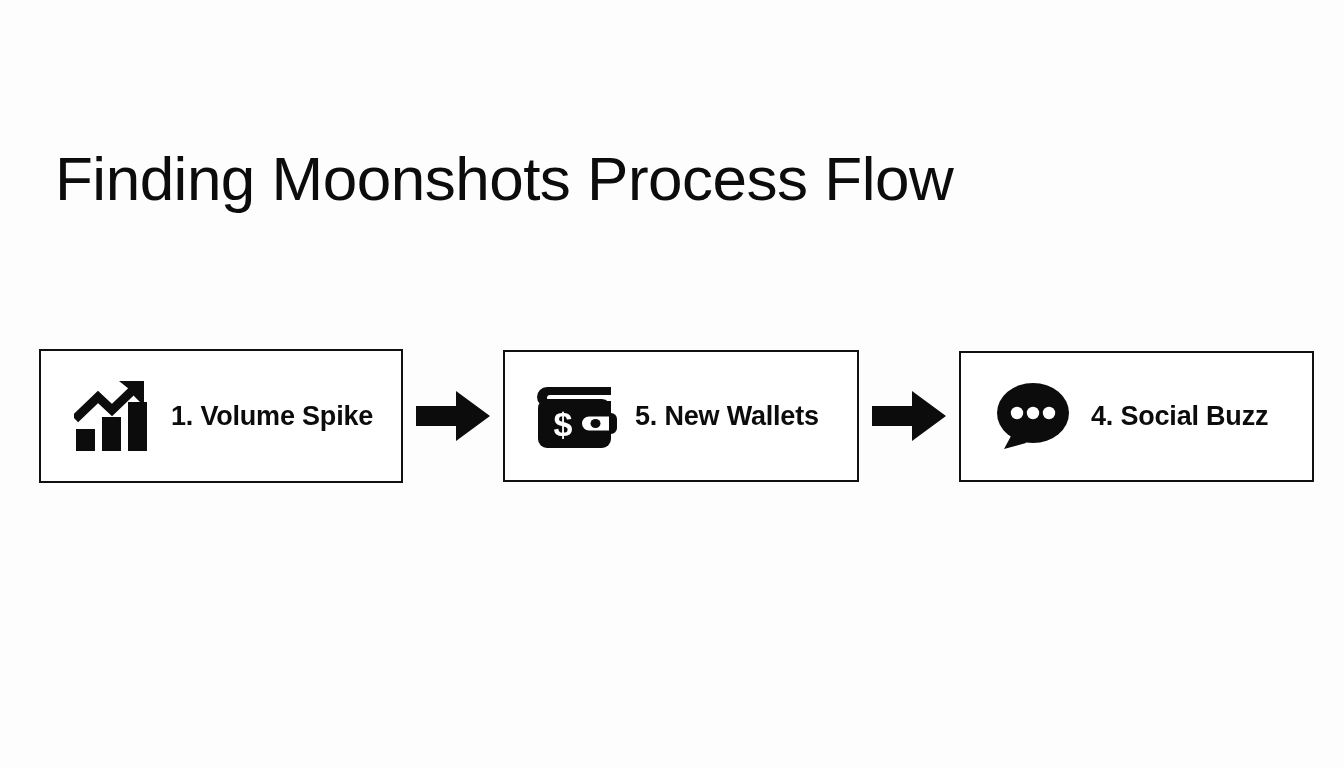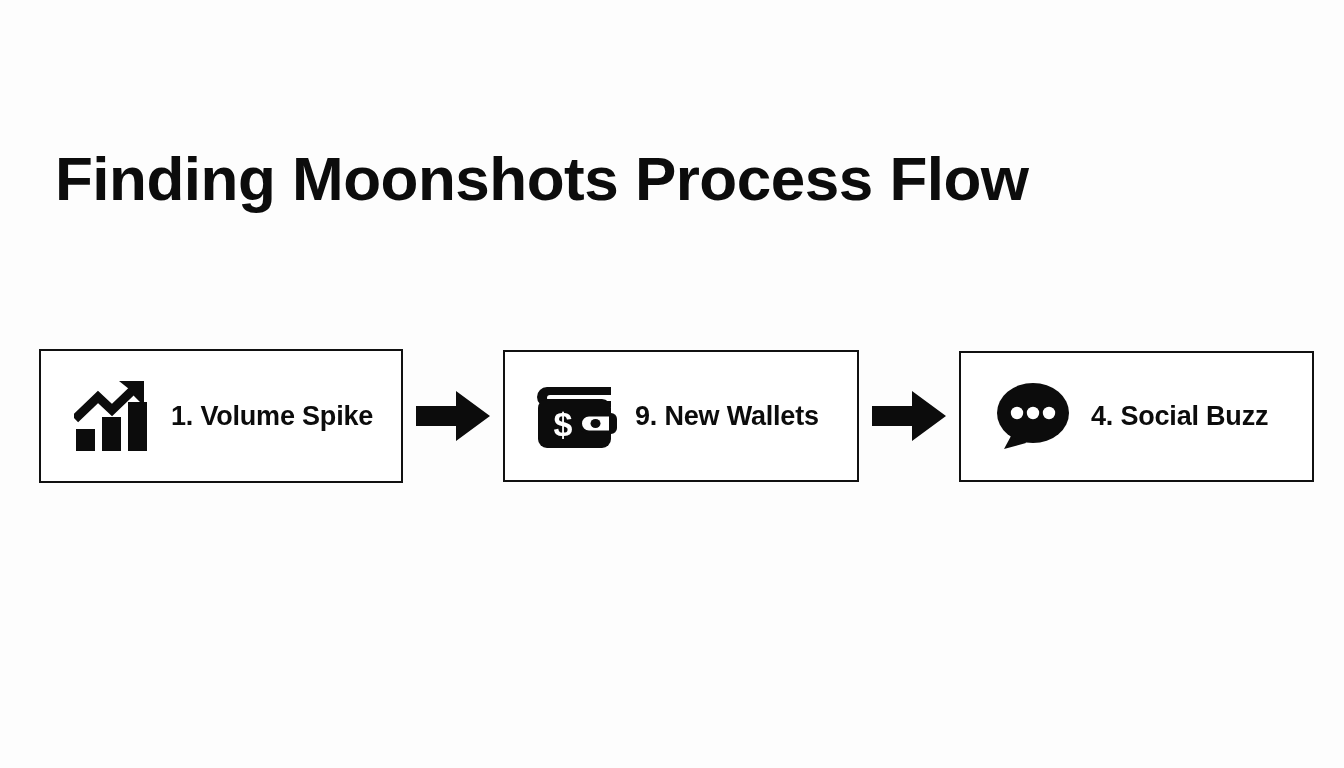--- a/index.html
+++ b/index.html
@@ -21,21 +21,21 @@
     position: absolute;
     inset: 0;
   }
 
   
   .slide-title {
     position: absolute;
     left: 55px;
     top: 146px;
     font-size: 62px;
-    font-weight: bold;
+    font-weight: normal;
     letter-spacing: -0.5px;
     line-height: 1.05;
     white-space: nowrap;
     color: #0c0c0c;
   }
 
   
   .flow-row {
     position: absolute;
     left: 39px;
@@ -130,21 +130,21 @@
 
           <rect x="1" y="16" width="73" height="49" rx="9" fill="#0c0c0c"></rect>
 
           <text x="26" y="53" font-family="'Liberation Sans', sans-serif" font-size="34" font-weight="bold" fill="#ffffff" text-anchor="middle">$</text>
 
           <path d="M52 30 H74 a6 6 0 0 1 6 6 v9 a6 6 0 0 1 -6 6 H52 a10.5 10.5 0 0 1 0 -21 Z" fill="#0c0c0c"></path>
           <path d="M52 33.5 H72 v14 H52 a7 7 0 0 1 0 -14 Z" fill="#ffffff"></path>
           <ellipse cx="58.5" cy="40.5" rx="5" ry="4.6" fill="#0c0c0c"></ellipse>
         </svg>
       </div>
-      <div class="step-label">9. New Wallets</div>
+      <div class="step-label">5. New Wallets</div>
     </div>
 
     <div class="arrow-connector">
       <svg width="74" height="50" viewBox="0 0 74 50" aria-hidden="true">
         <path d="M0 15 L40 15 L40 0 L74 25 L40 50 L40 35 L0 35 Z" fill="#0c0c0c"></path>
       </svg>
     </div>
 
     <div class="step-box box-3">
       <div class="step-icon">

